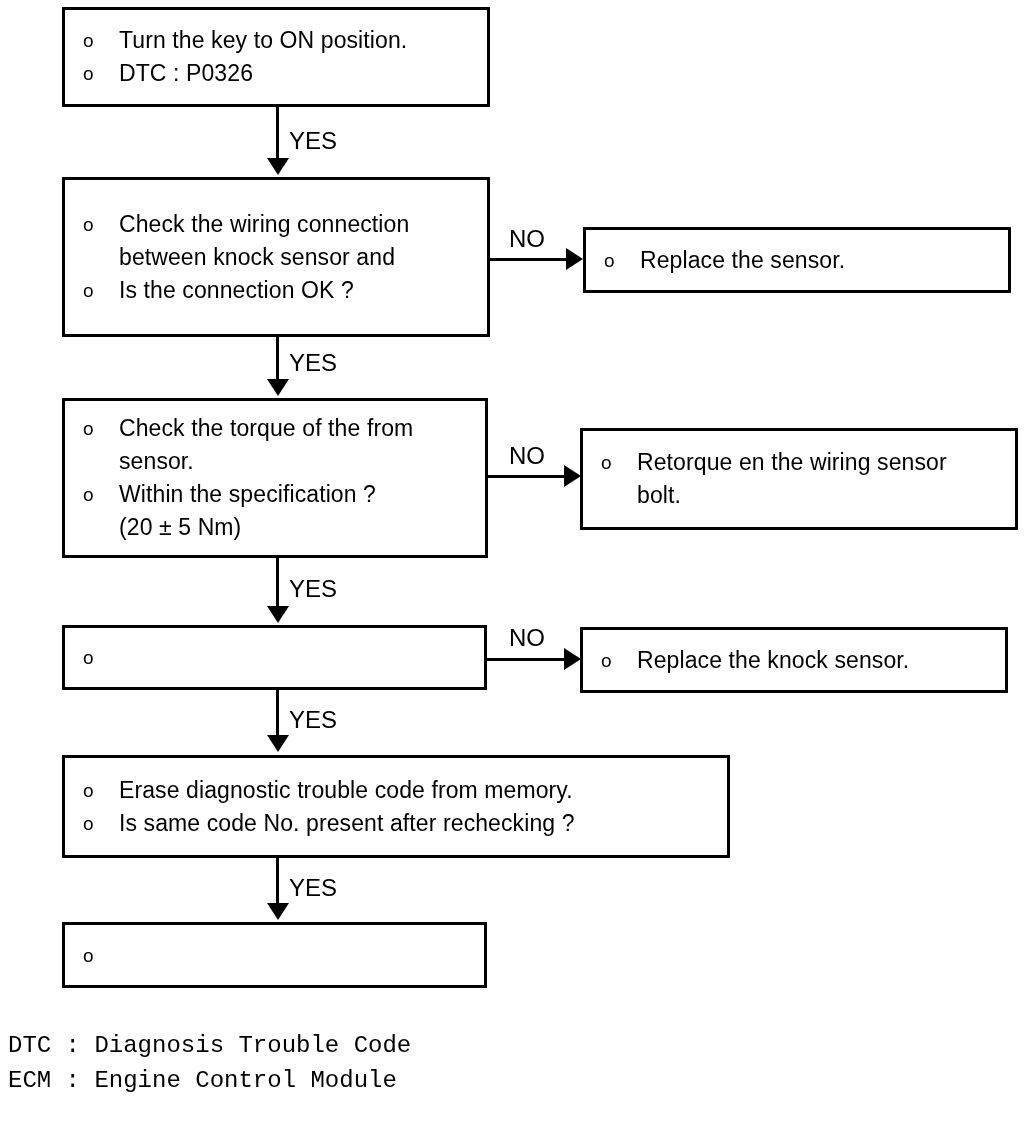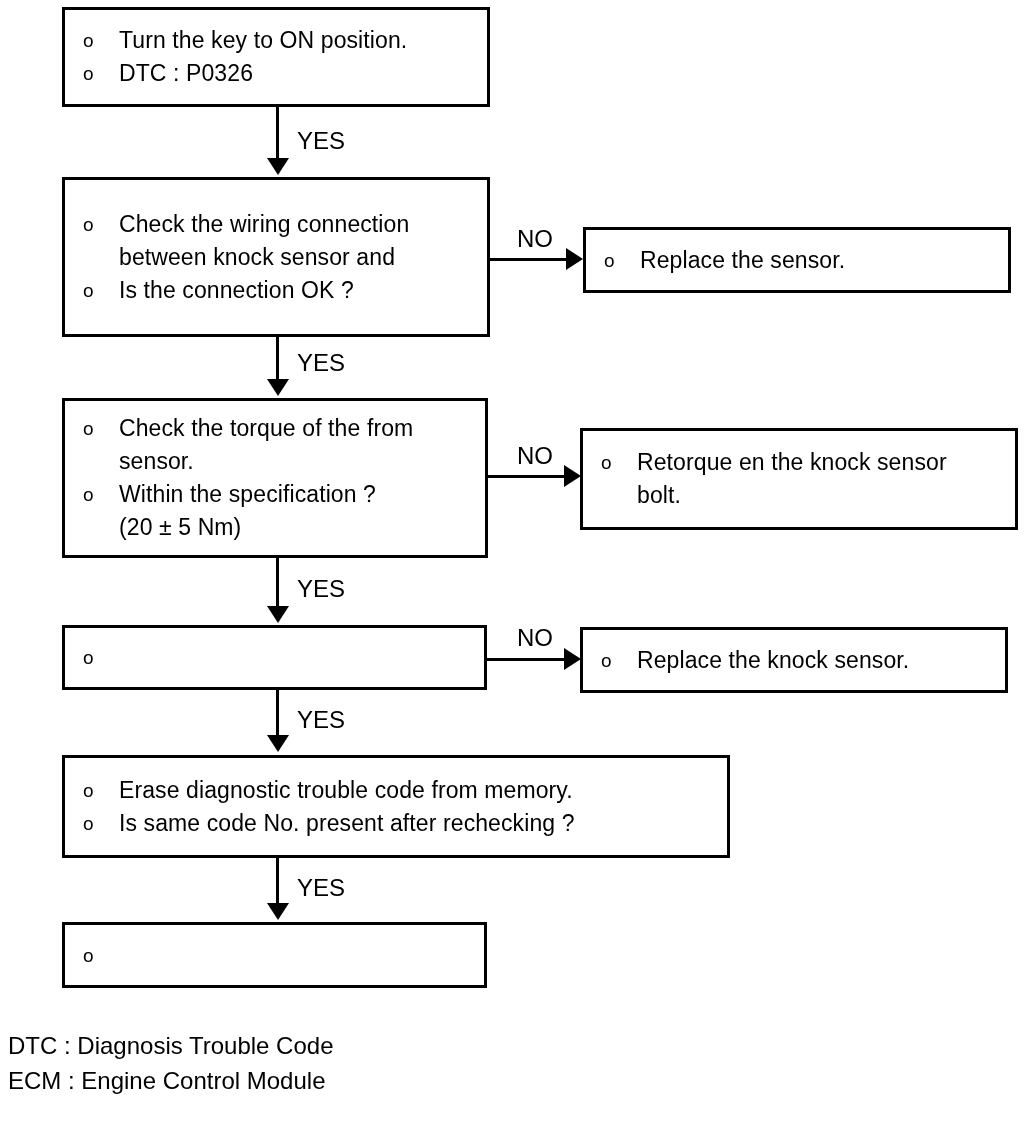--- a/index.html
+++ b/index.html
@@ -82,29 +82,29 @@
     height: 0;
     border-top: 11px solid transparent;
     border-bottom: 11px solid transparent;
     border-left: 17px solid #000000;
   }
   .edge-label {
     position: absolute;
     font-size: 24px;
     line-height: 26px;
     white-space: nowrap;
-    margin-left: 8px;
   }
 
   
   .legend {
     position: absolute;
     font-size: 24px;
     line-height: 35px;
     white-space: pre;
+    font-family: Liberation Mono, monospace;
   }
 </style>
 </head>
 <body>
 
 <div id="canvas">
 
   <div class="box" style="left:62px; top:7px; width:428px; height:100px;">
     <div class="box-lines">
       <div class="line">
@@ -178,21 +178,21 @@
   </div>
 
   <div class="hline" style="left:488px; top:475px; width:78px;"></div>
   <div class="arrow-right" style="left:564px; top:465px;"></div>
   <div class="edge-label" style="left:509px; top:443px;">NO</div>
 
   <div class="box" style="left:580px; top:428px; width:438px; height:102px;">
     <div class="box-lines">
       <div class="line">
         <span class="bullet">o</span>
-        <span class="txt">Retorque en the knock sensor</span>
+        <span class="txt">Retorque en the wiring sensor</span>
       </div>
       <div class="line cont">
         <span class="bullet"></span>
         <span class="txt">bolt.</span>
       </div>
     </div>
   </div>
 
   <div class="vline" style="left:276px; top:558px; height:52px;"></div>
   <div class="arrow-down" style="left:267px; top:606px;"></div>

